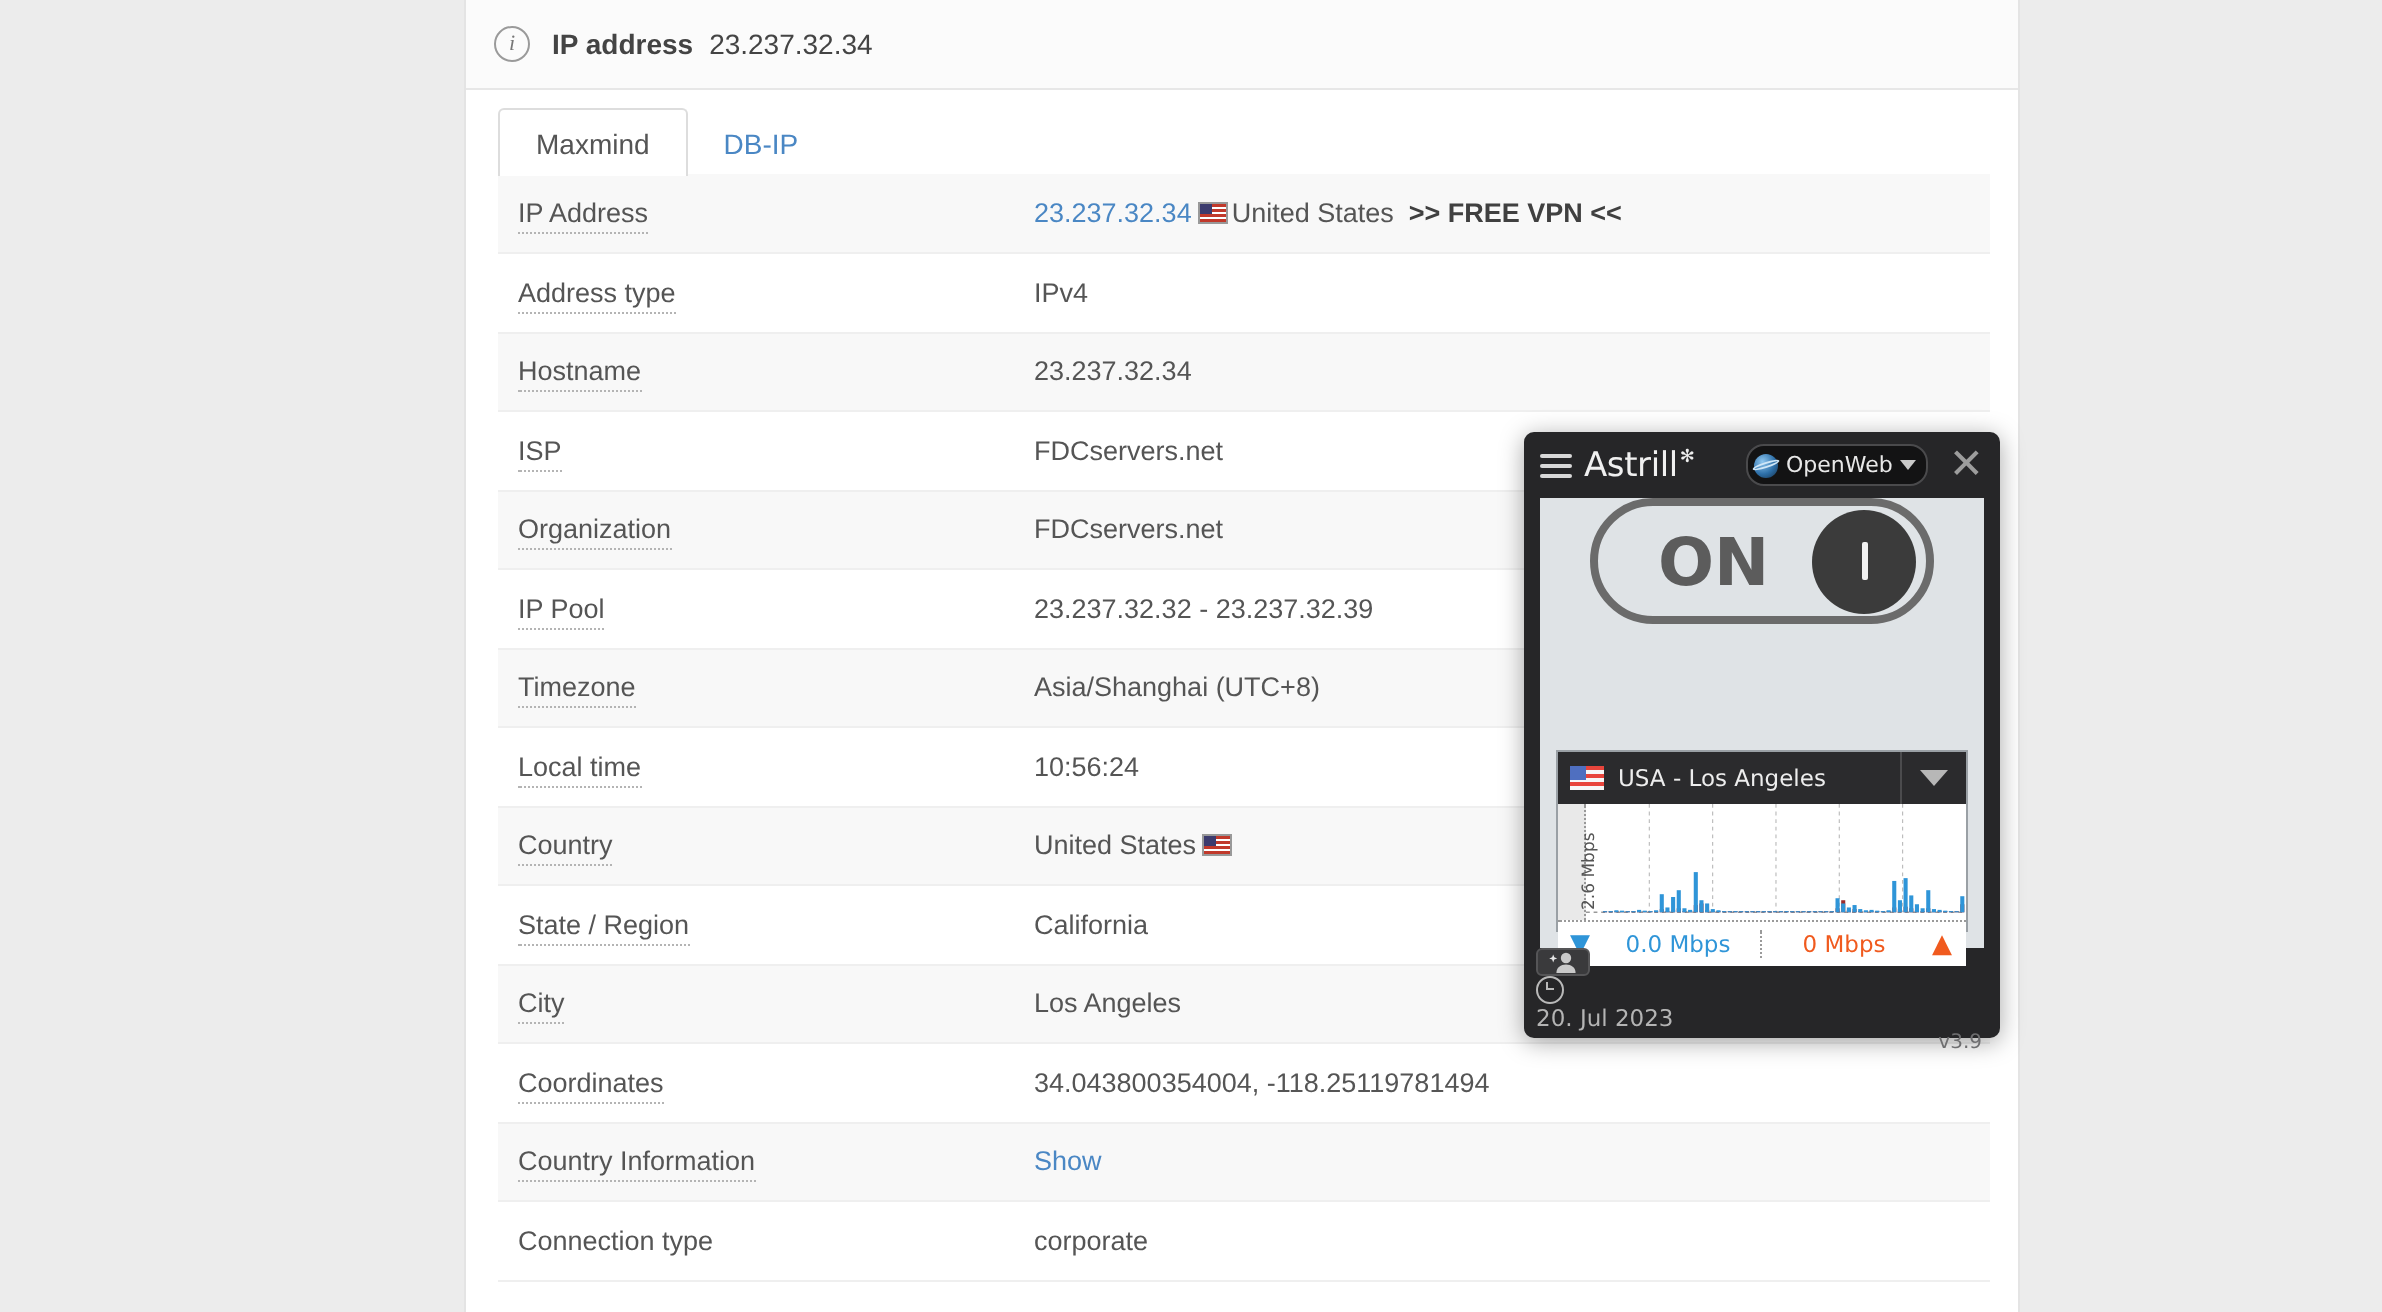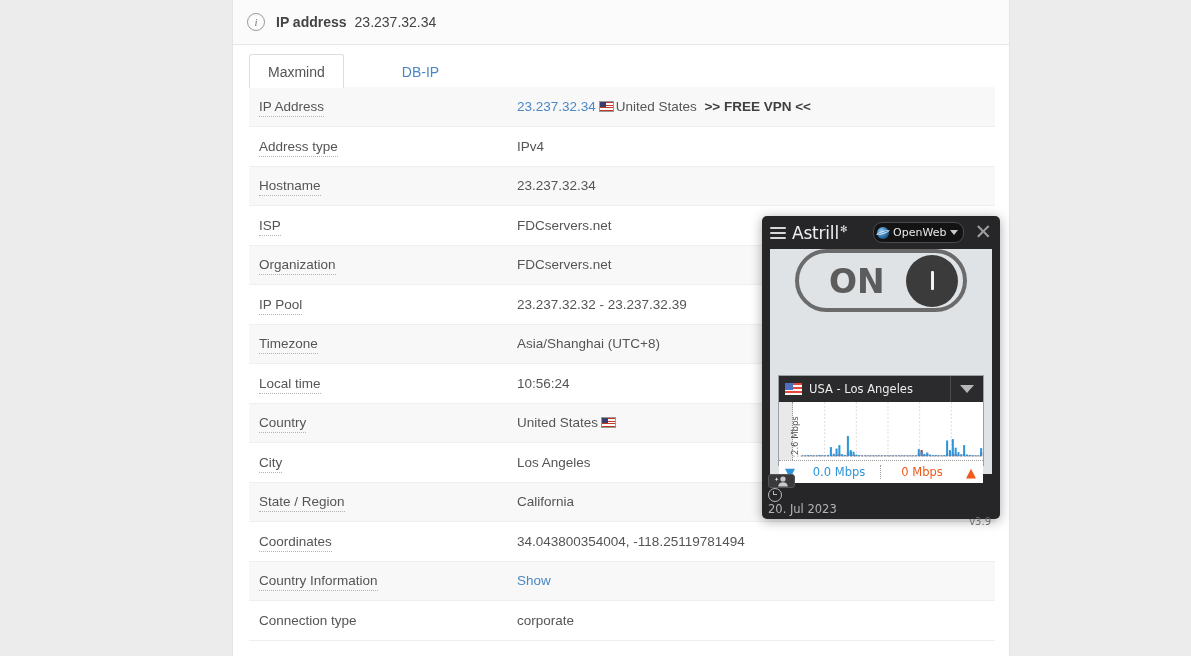--- a/index.html
+++ b/index.html
@@ -63,21 +63,20 @@
     margin-left: 8px;
   }
 
   
   .tabs {
     padding: 16px 0 0 16px;
     display: flex;
     align-items: flex-end;
     height: 42px;
     box-sizing: border-box;
-    gap: 40px;
   }
   .tab {
     font-size: 14px;
     padding: 9px 18px 8px 18px;
     box-sizing: border-box;
     cursor: pointer;
     line-height: 1;
   }
   .tab.active {
     color: #555;
@@ -528,26 +527,26 @@
       </tr>
       <tr>
         <td class="label-cell"><span class="lbl">Local time</span></td>
         <td>10:56:24</td>
       </tr>
       <tr>
         <td class="label-cell"><span class="lbl">Country</span></td>
         <td><span>United States</span><span class="flag"></span></td>
       </tr>
       <tr>
+        <td class="label-cell"><span class="lbl">State / Region</span></td>
+        <td>California</td>
+      </tr>
+      <tr>
         <td class="label-cell"><span class="lbl">City</span></td>
         <td>Los Angeles</td>
-      </tr>
-      <tr>
-        <td class="label-cell"><span class="lbl">State / Region</span></td>
-        <td>California</td>
       </tr>
       <tr>
         <td class="label-cell"><span class="lbl">Coordinates</span></td>
         <td>34.043800354004, -118.25119781494</td>
       </tr>
       <tr>
         <td class="label-cell"><span class="lbl">Country Information</span></td>
         <td><a class="val-link" href="#" style="text-decoration:none">Show</a></td>
       </tr>
       <tr>

